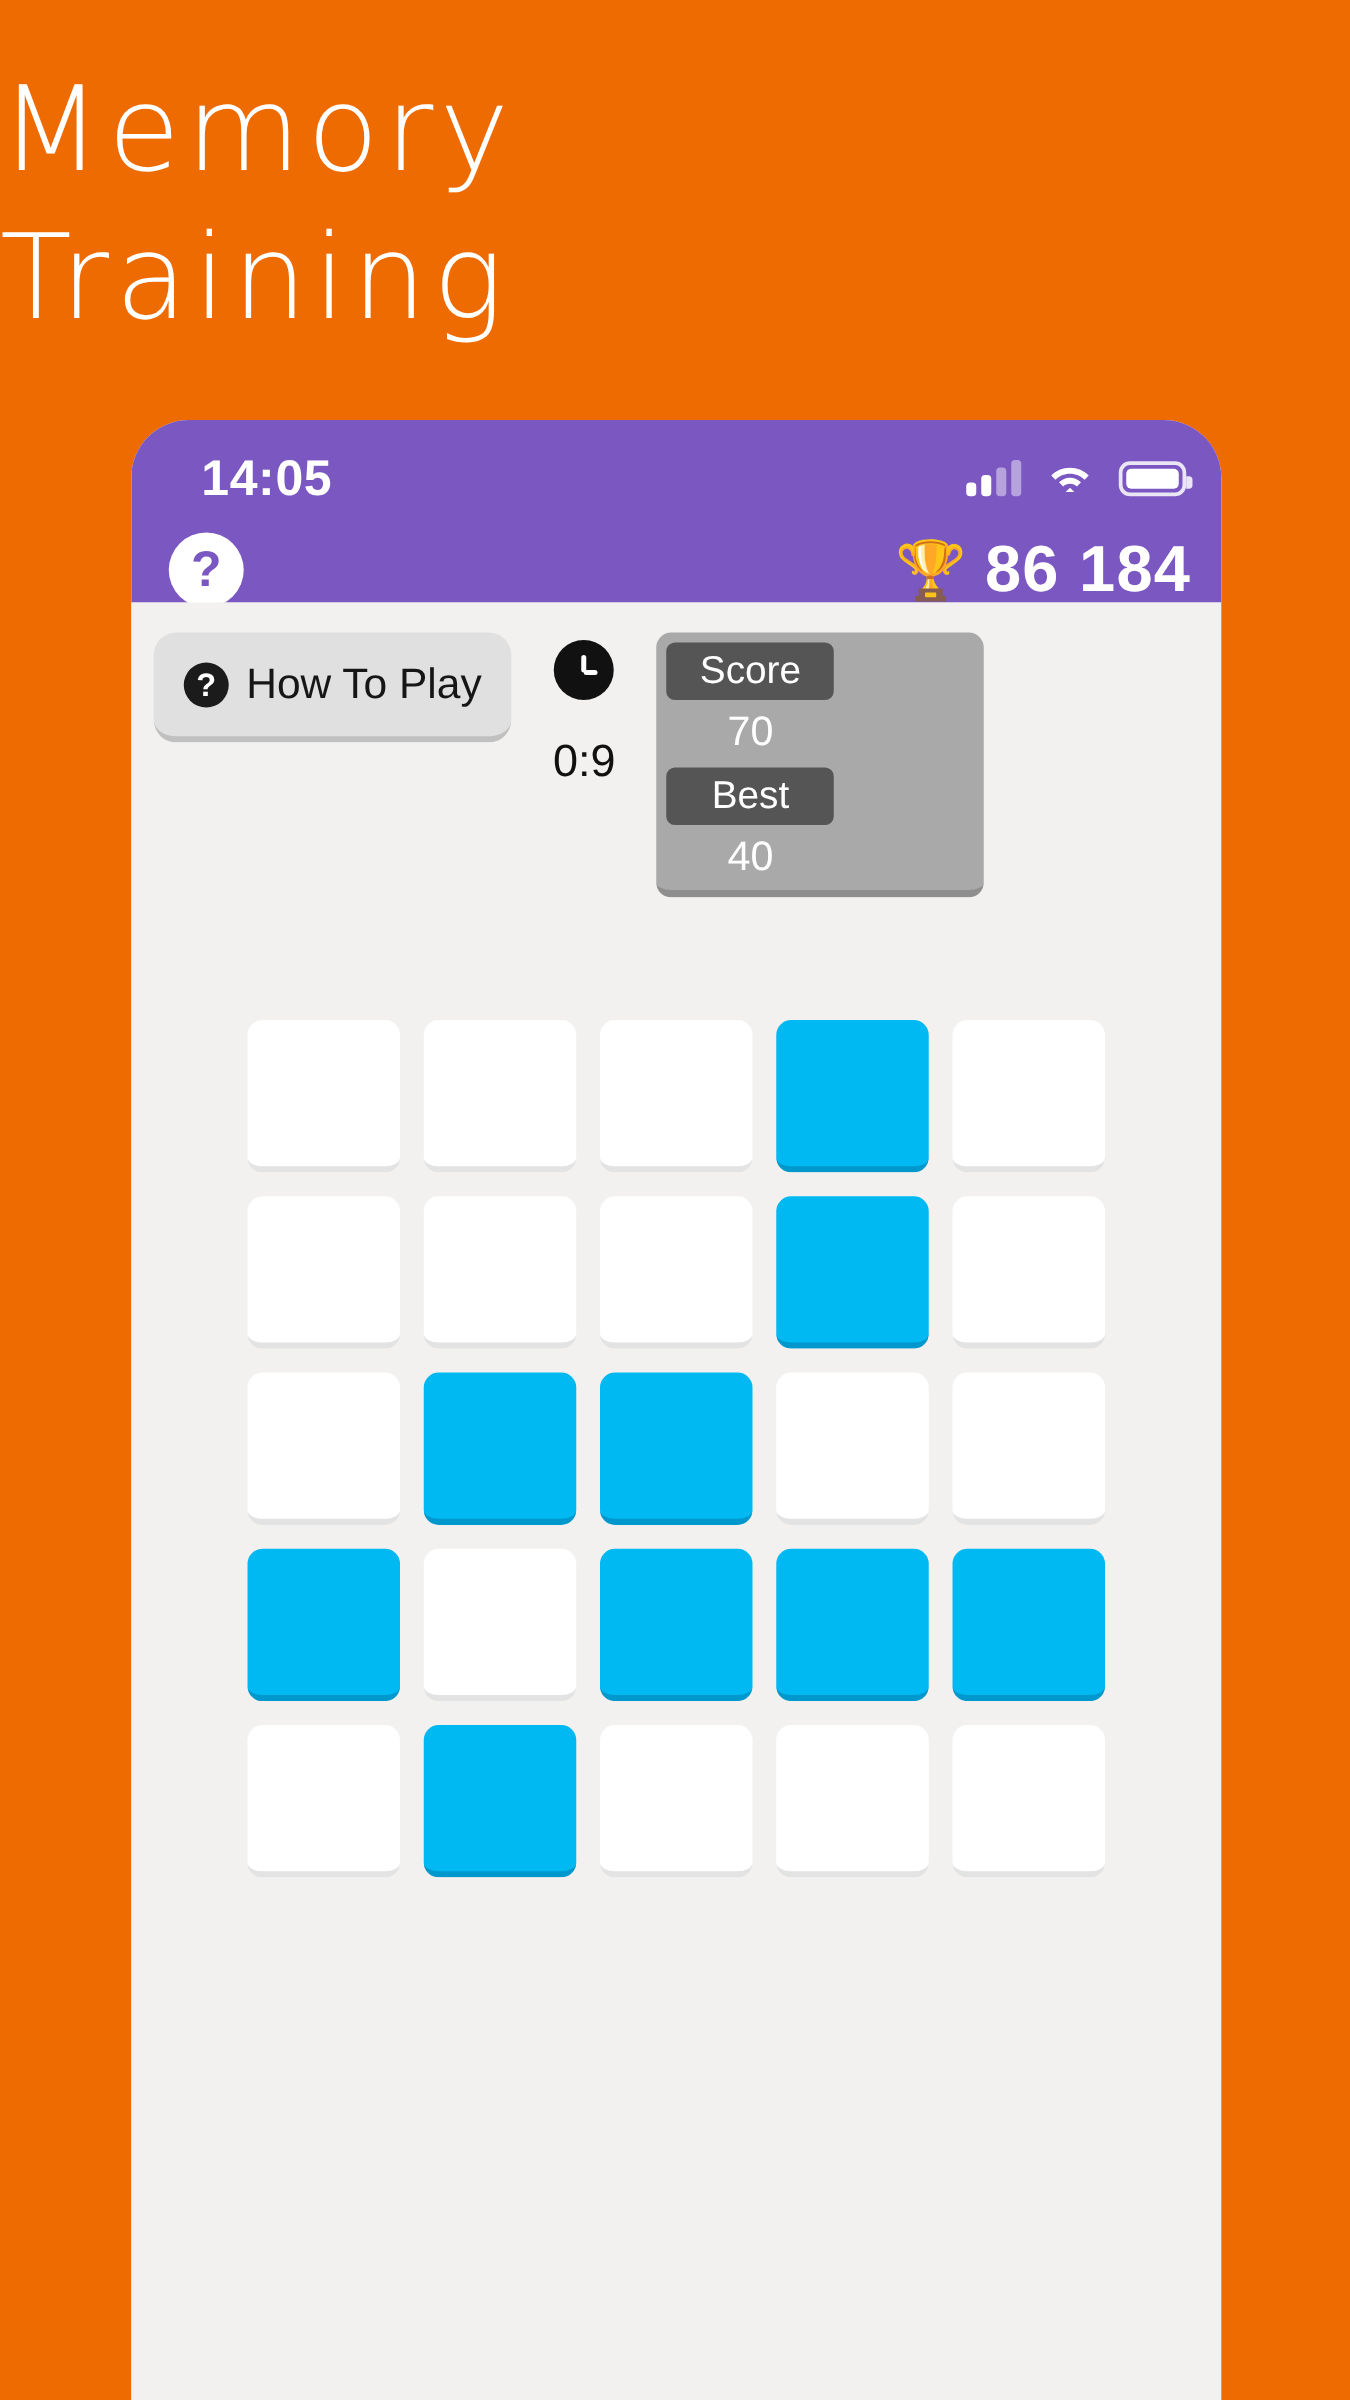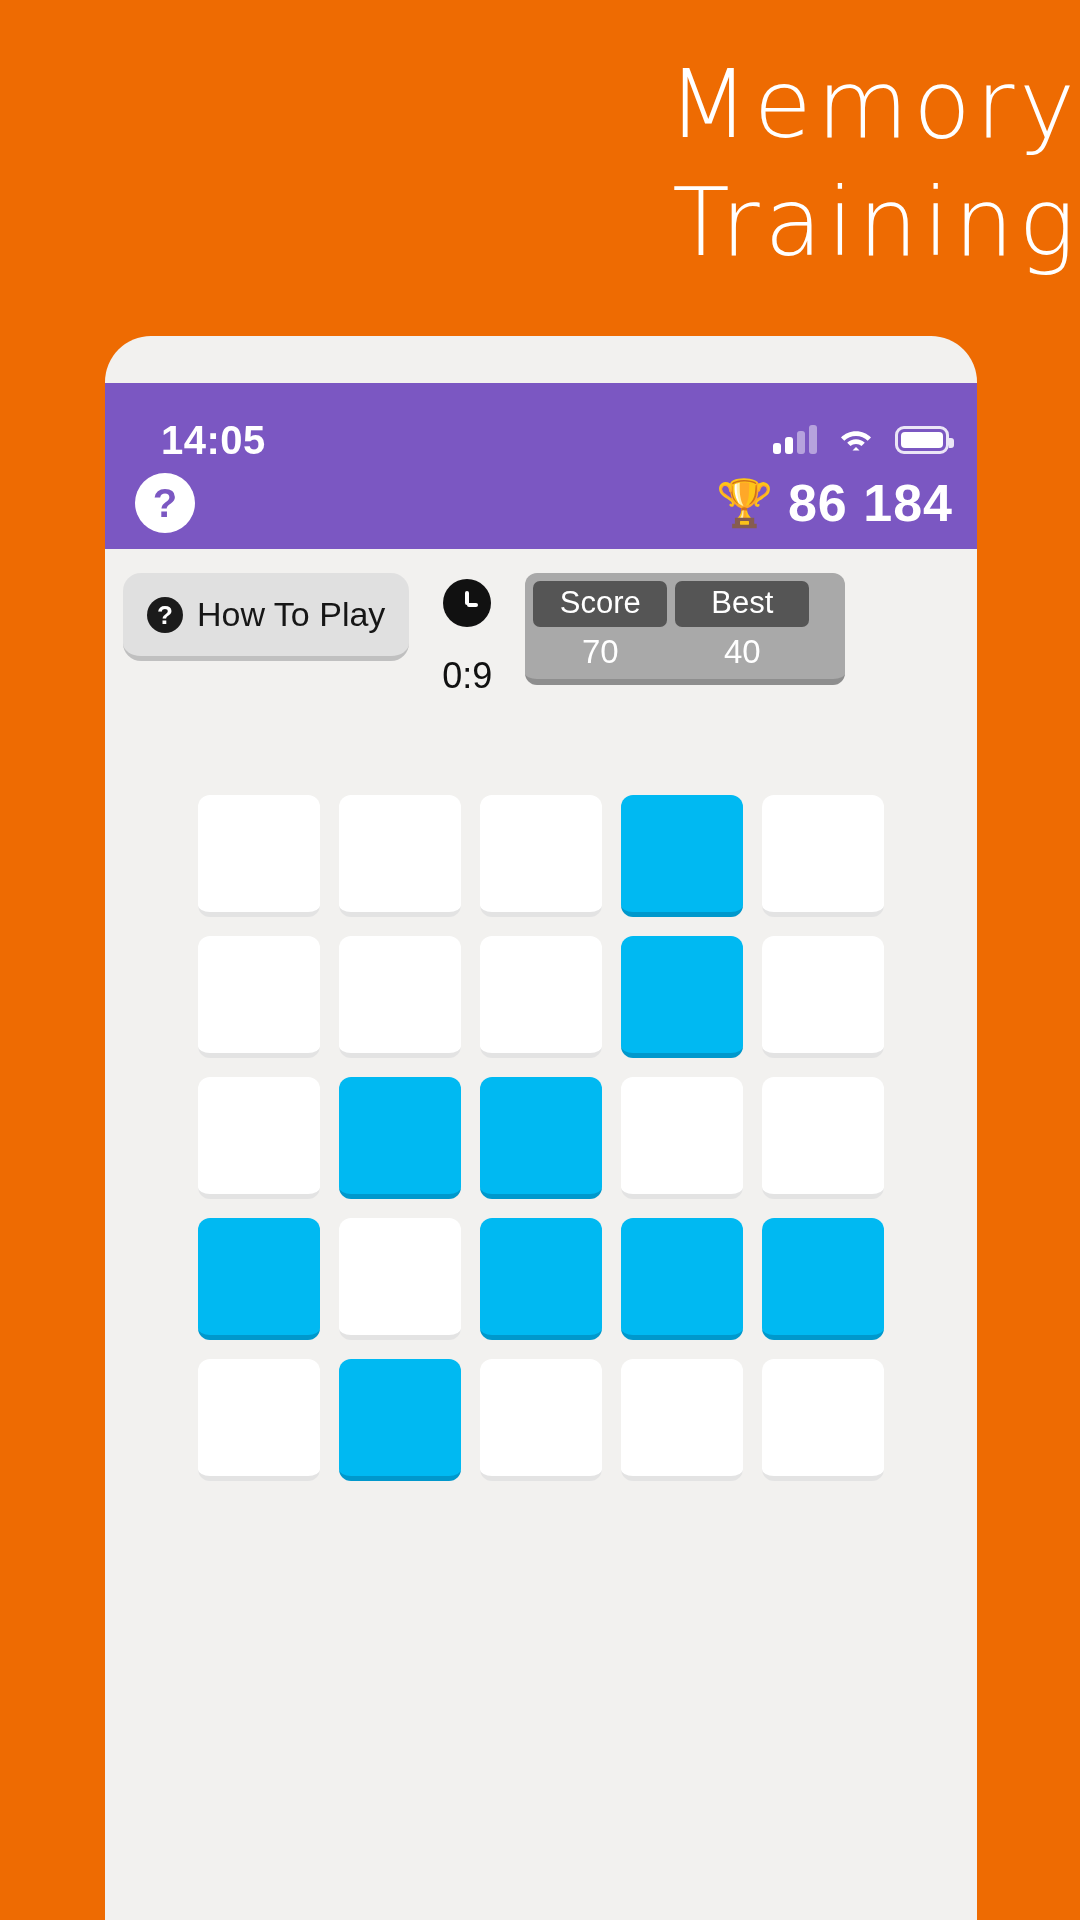--- a/index.html
+++ b/index.html
@@ -8,21 +8,21 @@
     background:#EE6B02;
     font-family:"Liberation Sans", sans-serif;
     overflow:hidden;
     position:relative;
   }
 
   
   .promo-title{
     position:absolute;
     top:46px; left:0; right:0;
-    text-align:right;
+    text-align:left;
     color:#ffffff;
     font-family:"DejaVu Sans", sans-serif;
     font-weight:300;
     font-size:94px;
     line-height:118px;
     letter-spacing:5px;
   }
   .promo-title .line{ display:block; }
 
   
@@ -35,26 +35,25 @@
     border-radius:46px 46px 0 0;
     overflow:hidden;
     background:#F2F1EF;
   }
   
   .phone{ width:872px; }
 
   
   .statusbar{
     position:relative;
-    height:166px;
+    height:146px;
     background:#7B57C2;
     display:flex;
     align-items:center;
     padding:0 28px 0 56px;
-    margin-top:47px;
   }
   .status-time{
     color:#fff;
     font-size:40px;
     font-weight:bold;
     letter-spacing:0.5px;
     margin-top:-52px;
   }
   .status-icons{
     margin-left:auto;
@@ -150,21 +149,21 @@
   }
   .timer .val{ font-size:36px; color:#111;margin-top:24px; }
 
   .scorebox{
     background:#A9A9A9;
     border-radius:12px;
     border-bottom:6px solid #8E8E8E;
     padding:8px 8px 6px;
     display:flex;gap:8px;
     flex-wrap:wrap;
-    width:320px;
+    width:262px;
   }
   .scorecell{ width:134px; text-align:center; }
   .scorecell .head{
     background:#555555;color:#fff;
     font-size:31px;border-radius:7px;padding:4px 0 6px;
   }
   .scorecell .num{ color:#fff;font-size:33px;padding:6px 0 2px; }
 
   .games-played{
     text-align:center;

